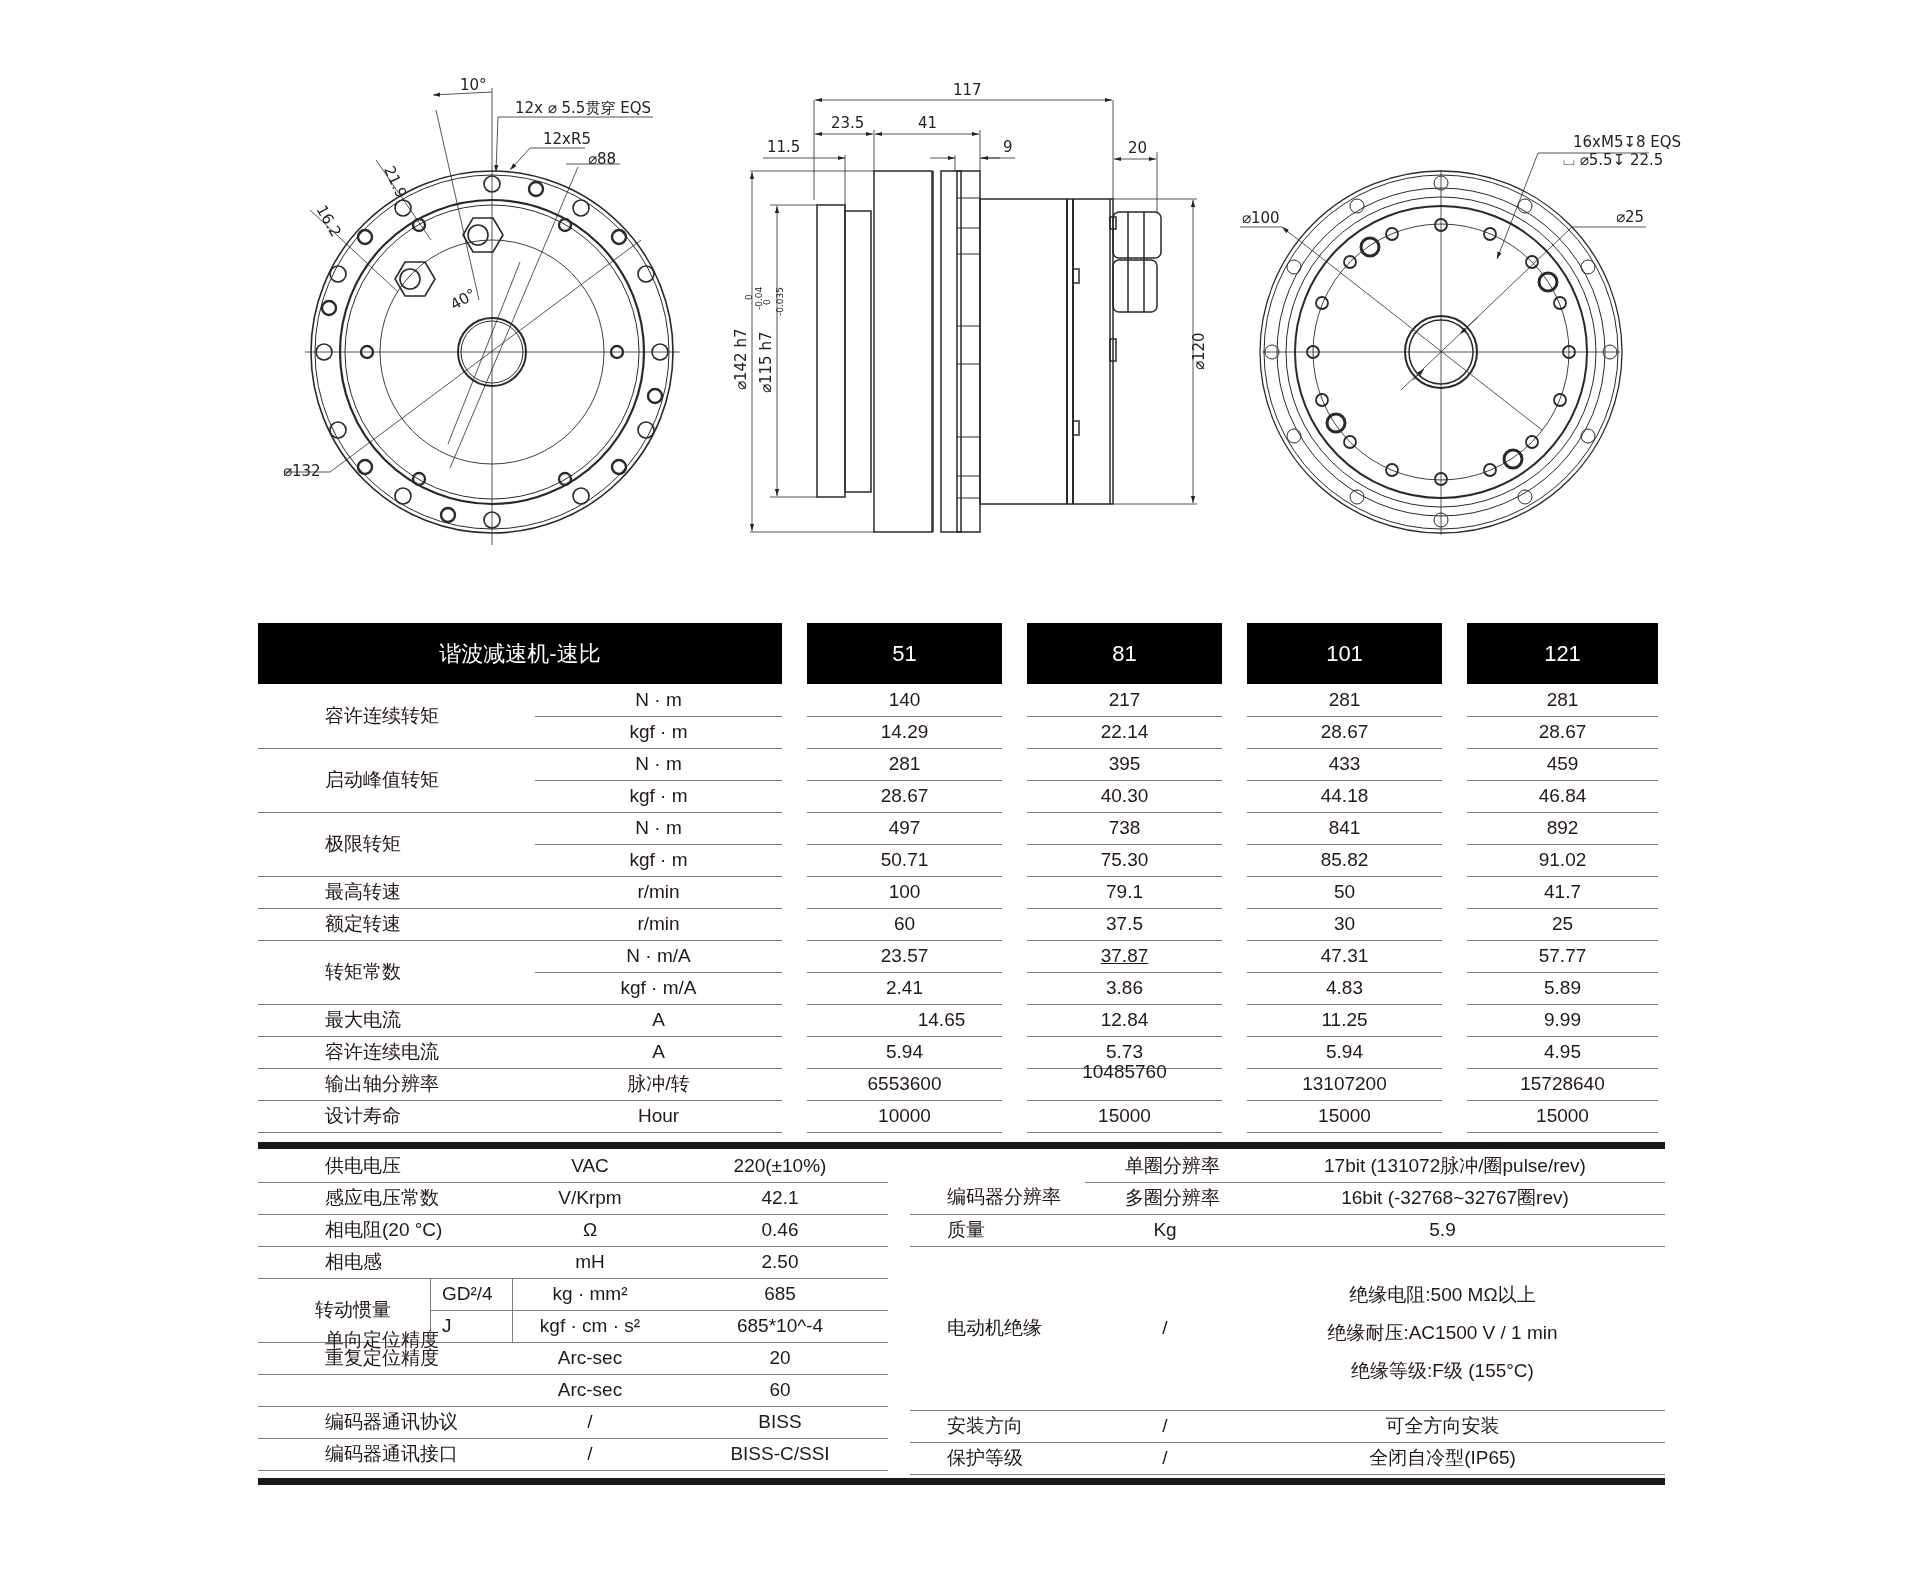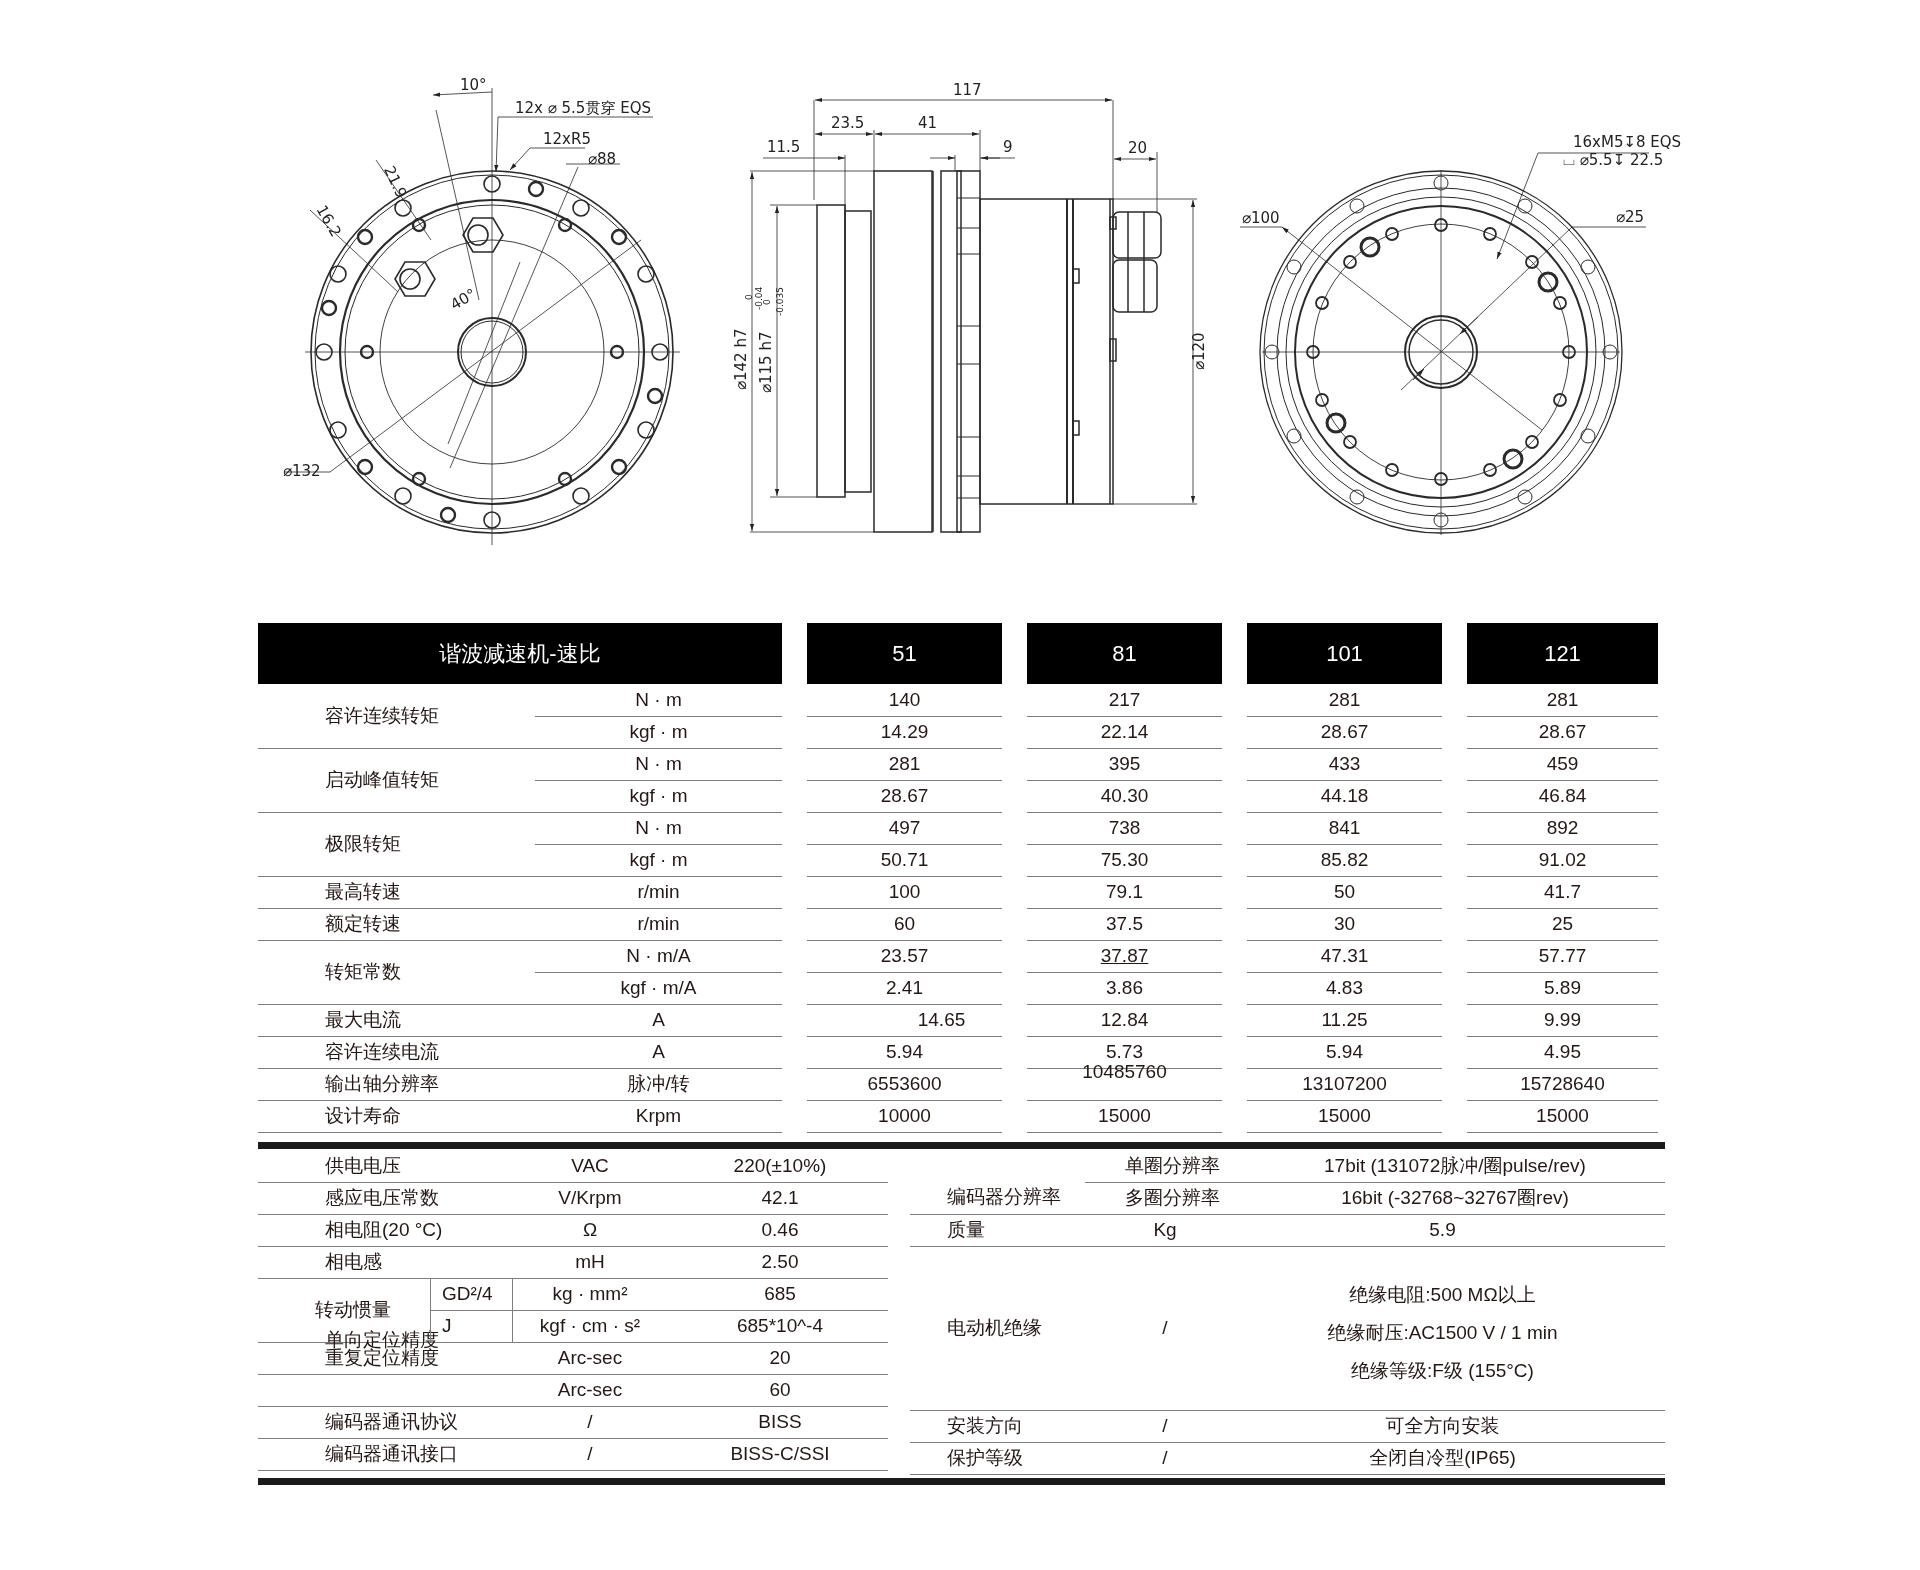--- a/index.html
+++ b/index.html
@@ -384,21 +384,21 @@
       <div class="cell" style="left:807px;top:1068px;width:195px;height:32px;">6553600</div>
       <div class="cell" style="left:1027px;top:1056px;width:195px;height:32px;">10485760</div>
       <div class="cell" style="left:1247px;top:1068px;width:195px;height:32px;">13107200</div>
       <div class="cell" style="left:1467px;top:1068px;width:191px;height:32px;">15728640</div>
       <div class="hline" style="left:258px;top:1100px;width:524px;"></div>
       <div class="hline" style="left:807px;top:1100px;width:195px;"></div>
       <div class="hline" style="left:1027px;top:1100px;width:195px;"></div>
       <div class="hline" style="left:1247px;top:1100px;width:195px;"></div>
       <div class="hline" style="left:1467px;top:1100px;width:191px;"></div>
       <div class="cell lab" style="left:258px;top:1100px;width:277px;height:32px;">设计寿命</div>
-      <div class="cell" style="left:535px;top:1100px;width:247px;height:32px;">Krpm</div>
+      <div class="cell" style="left:535px;top:1100px;width:247px;height:32px;">Hour</div>
       <div class="cell" style="left:807px;top:1100px;width:195px;height:32px;">10000</div>
       <div class="cell" style="left:1027px;top:1100px;width:195px;height:32px;">15000</div>
       <div class="cell" style="left:1247px;top:1100px;width:195px;height:32px;">15000</div>
       <div class="cell" style="left:1467px;top:1100px;width:191px;height:32px;">15000</div>
       <div class="hline" style="left:258px;top:1132px;width:524px;"></div>
       <div class="hline" style="left:807px;top:1132px;width:195px;"></div>
       <div class="hline" style="left:1027px;top:1132px;width:195px;"></div>
       <div class="hline" style="left:1247px;top:1132px;width:195px;"></div>
       <div class="hline" style="left:1467px;top:1132px;width:191px;"></div>
     </div>

